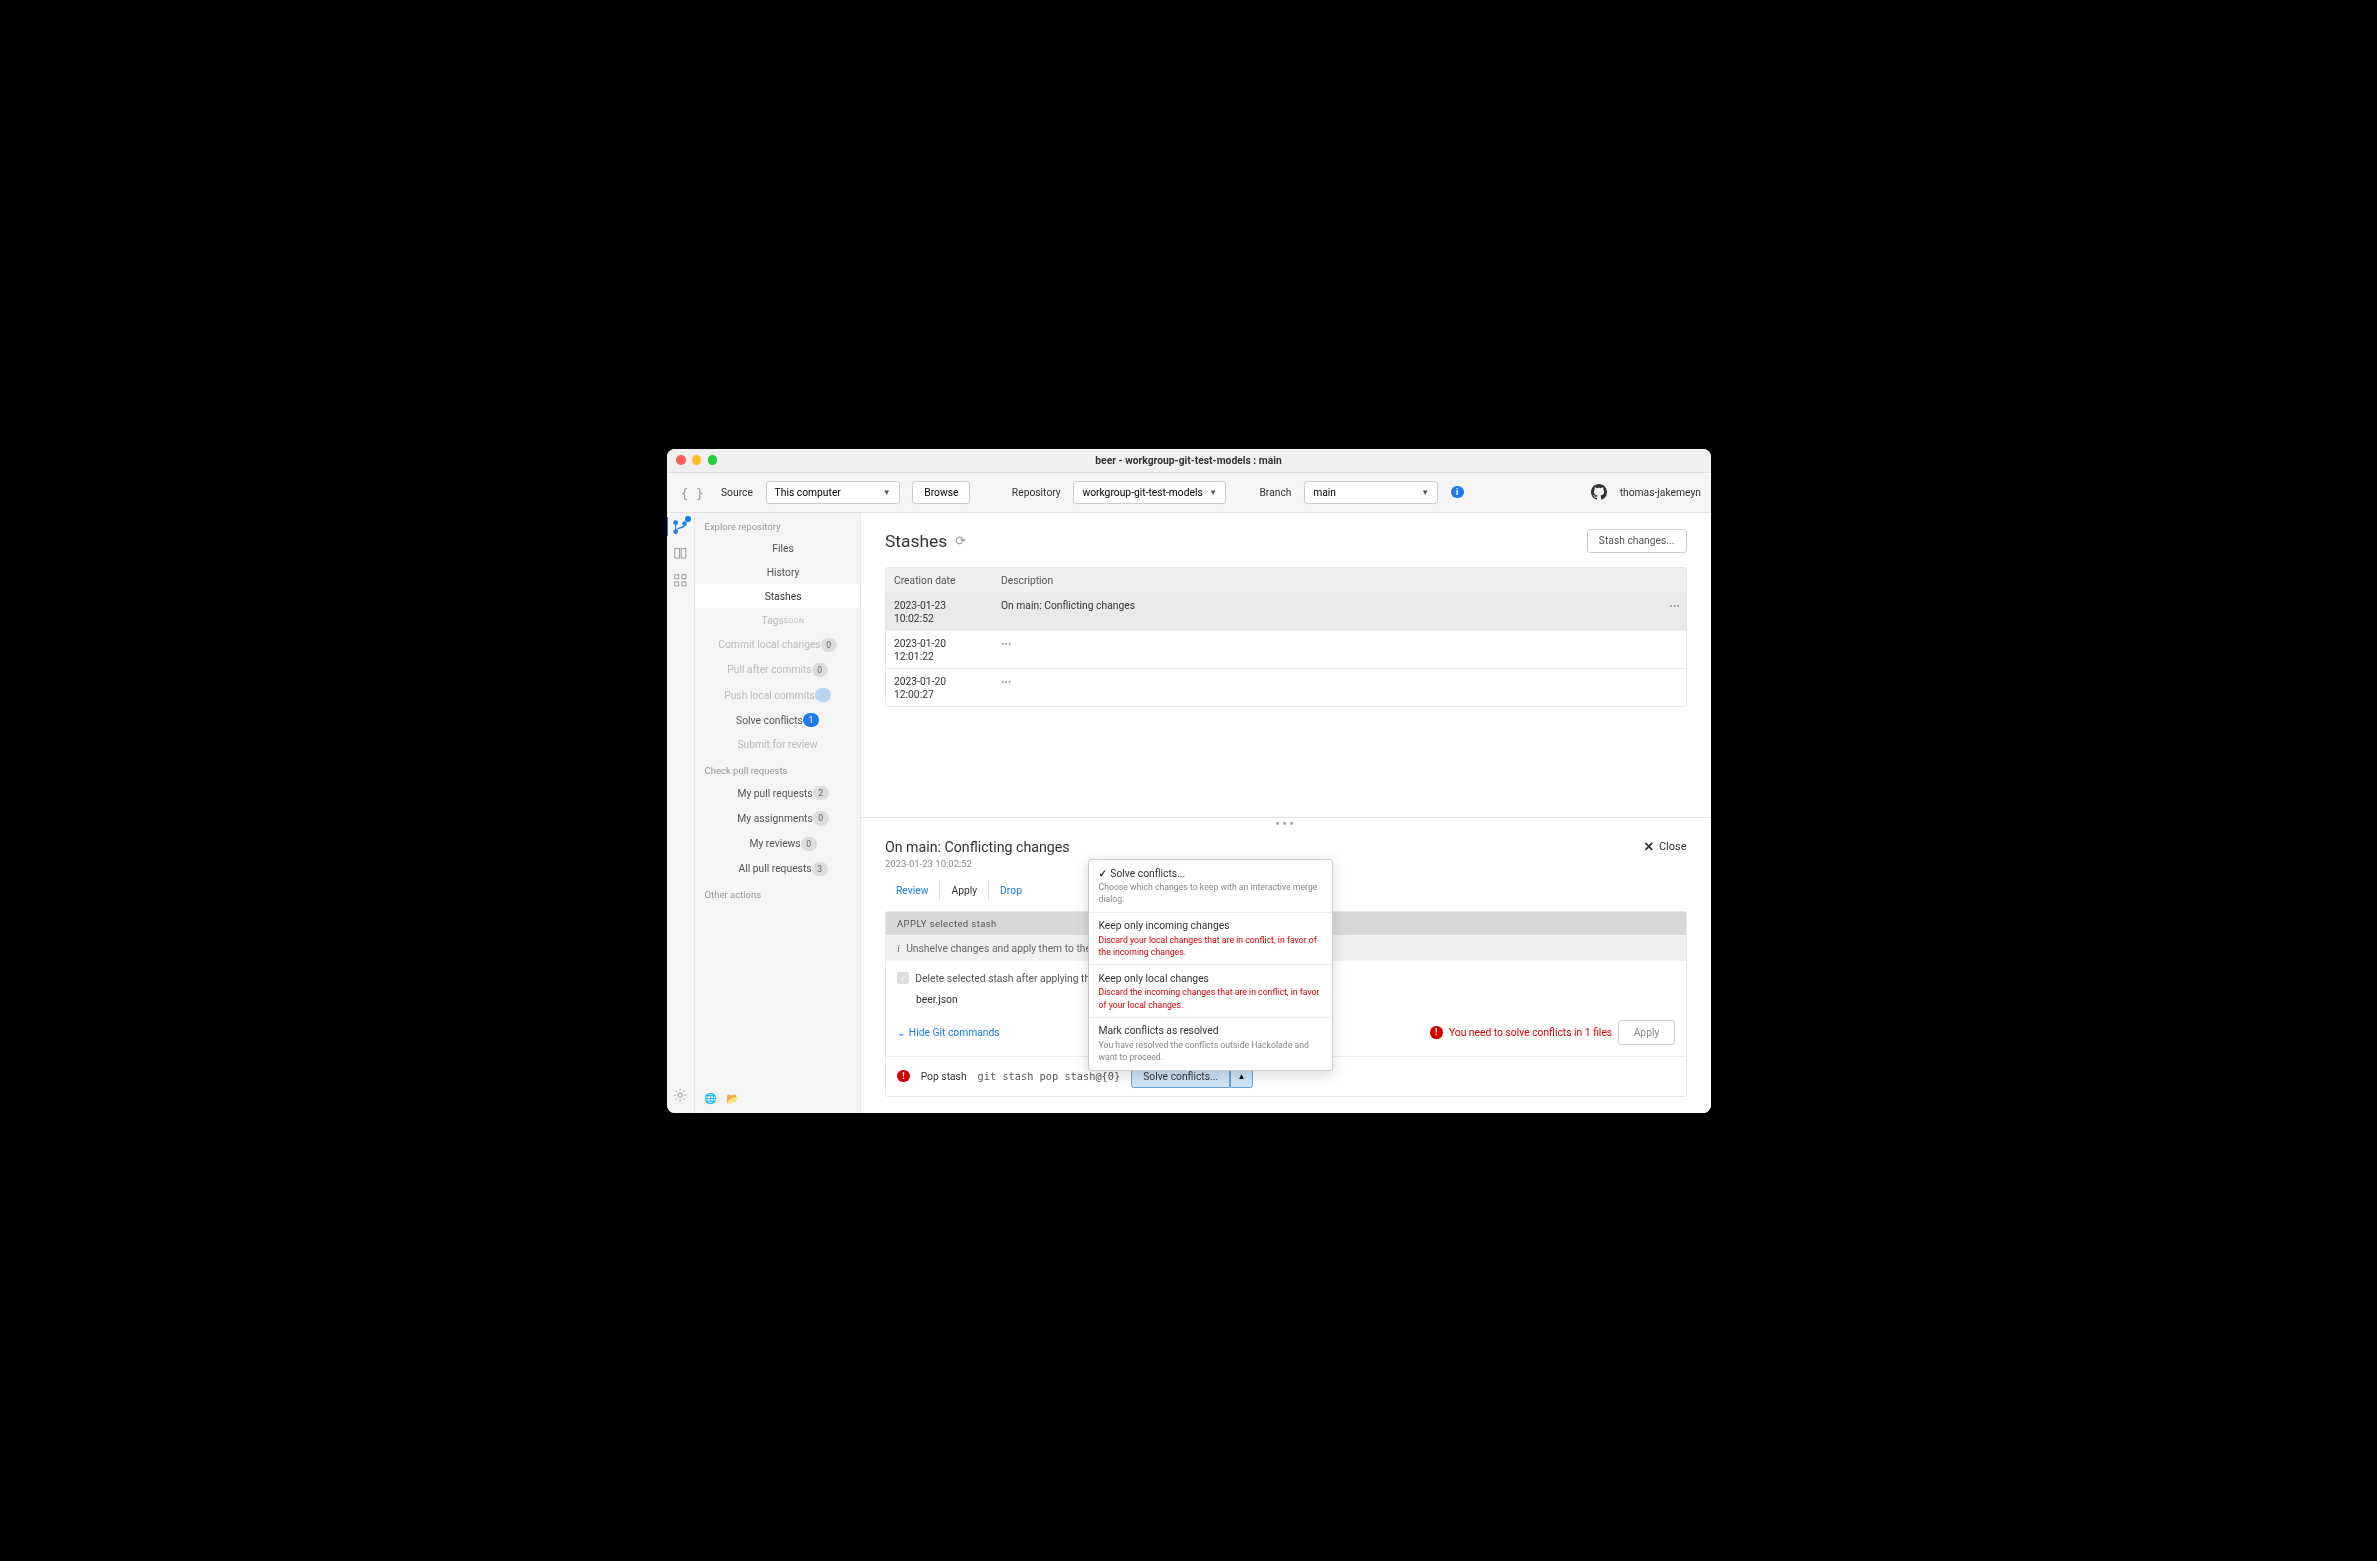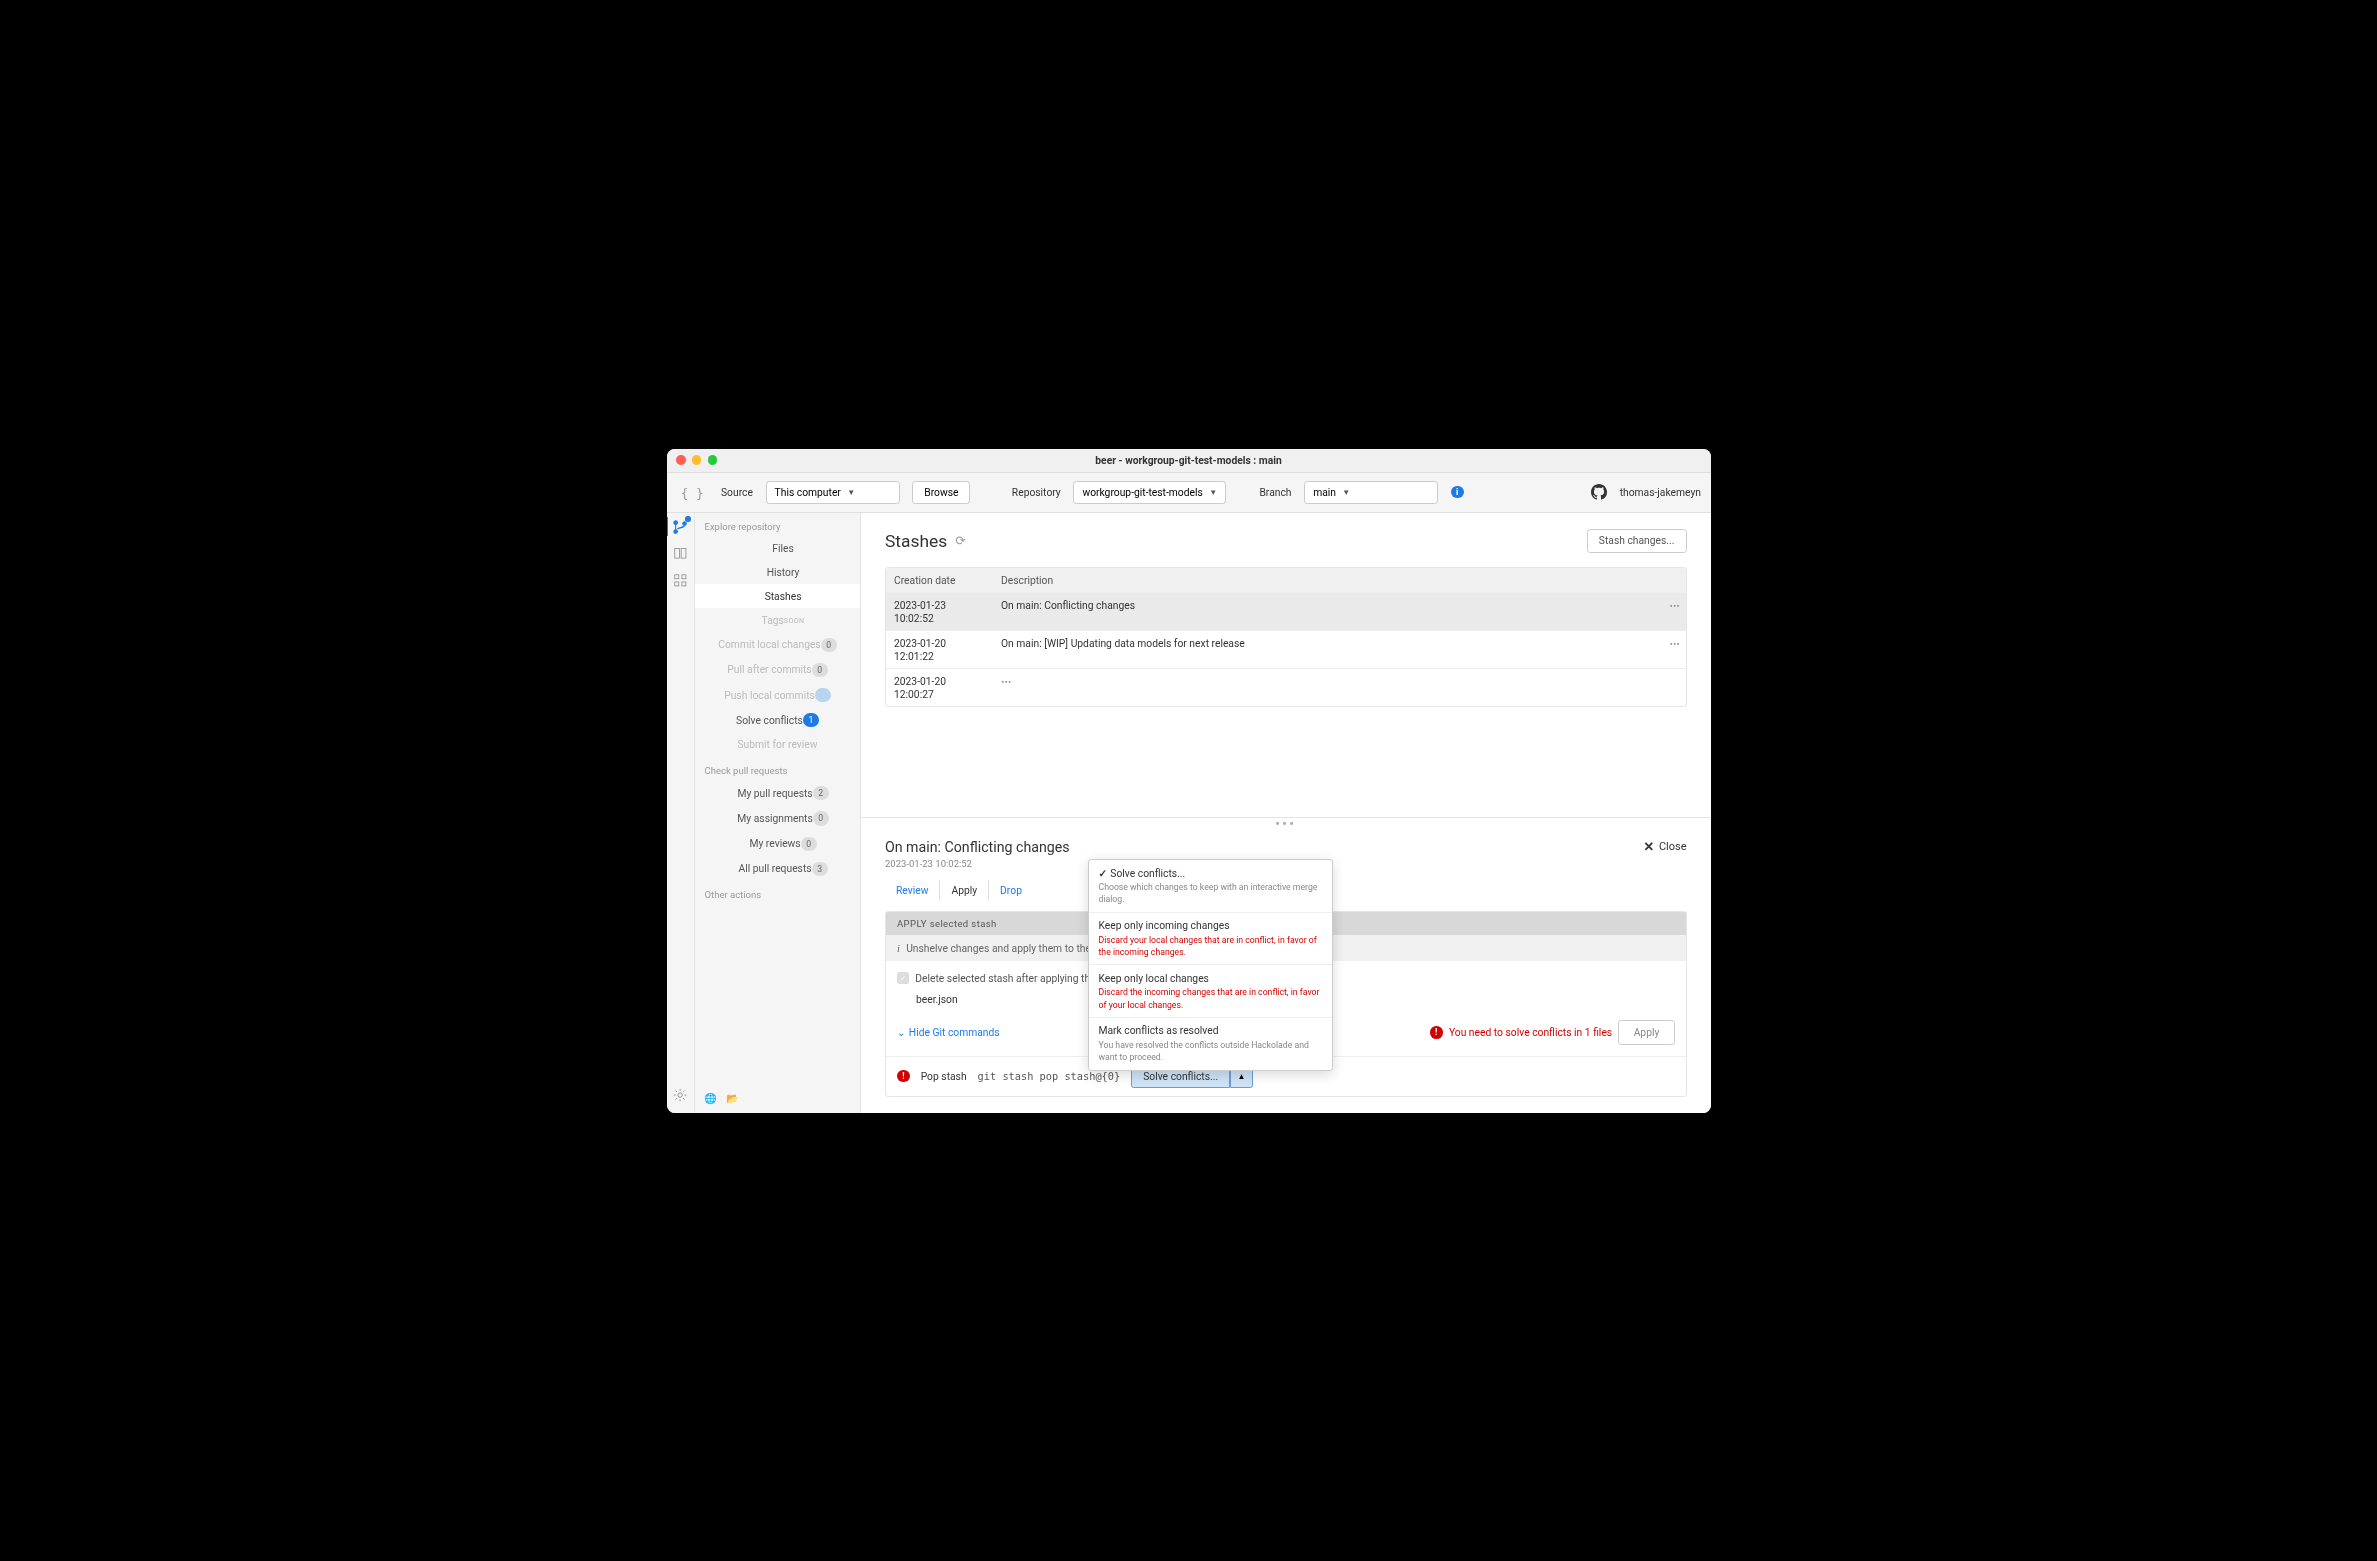--- a/index.html
+++ b/index.html
@@ -6,21 +6,21 @@
 body{background:#000;display:flex;align-items:center;justify-content:center;min-height:100vh;padding:24px}
 .window{width:1044px;height:664px;background:#f5f5f5;border-radius:8px;overflow:hidden;display:flex;flex-direction:column;box-shadow:0 8px 32px rgba(0,0,0,0.5)}
 .titlebar{height:24px;background:#f0f0f0;display:flex;align-items:center;padding:0 9.5px;border-bottom:0.8px solid #ddd;position:relative}
 .traffic{display:flex;gap:6.3px}
 .dot{width:9.5px;height:9.5px;border-radius:50%}
 .dot.r{background:#ff5f56}.dot.y{background:#ffbd2e}.dot.g{background:#27c93f}
 .title{position:absolute;left:50%;transform:translateX(-50%);font-size:10.3px;color:#333;font-weight:700}
 .toolbar{height:40px;background:#f5f5f5;display:flex;align-items:center;padding:0 9.5px;gap:12.7px;border-bottom:0.8px solid #e0e0e0}
 .braces{font-size:12.7px;color:#999;font-family:monospace;padding:0 4.7px}
 .tlabel{font-size:10.3px;color:#333}
-.select{background:#fff;border:0.8px solid #ccc;border-radius:3.2px;padding:4px 8px;font-size:10.3px;min-width:111px;display:flex;align-items:center;gap:6.3px}
+.select{background:#fff;border:0.8px solid #ccc;border-radius:3.2px;padding:4px 8px;font-size:10.3px;min-width:111px;display:flex;justify-content:space-between;align-items:center;gap:6.3px}
 .select.wide{min-width:134px}
 .btn{background:#fff;border:0.8px solid #ccc;border-radius:3.2px;padding:4px 11px;font-size:10.3px}
 .chev{font-size:8px;color:#555}
 .info{width:12.7px;height:12.7px;border-radius:50%;background:#1e7be6;color:#fff;display:flex;align-items:center;justify-content:center;font-size:8.7px;font-weight:700}
 .spacer{flex:1}
 .gh{width:16px;height:16px}
 .uname{font-size:10.3px;color:#333}
 .body{flex:1;display:flex;min-height:0}
 .rail{width:28.5px;background:#f5f5f5;border-right:0.8px solid #e5e5e5;display:flex;flex-direction:column;align-items:center;padding-top:6.3px;gap:11px}
 .railicon{width:16px;height:16px;color:#888;display:flex;align-items:center;justify-content:center}
@@ -230,21 +230,20 @@
       <div class="th col2">Description</div>
       <div class="th col3"></div>
      </div>
      <div class="trow sel">
       <div class="td col1">2023-01-23 10:02:52</div>
       <div class="td col2">On main: Conflicting changes</div>
       <div class="td col3">⋯</div>
      </div>
      <div class="trow">
       <div class="td col1">2023-01-20 12:01:22</div>
-      <div class="td col2">On main: [WIP] Updating data models for next release</div>
       <div class="td col3">⋯</div>
      </div>
      <div class="trow">
       <div class="td col1">2023-01-20 12:00:27</div>
       <div class="td col3">⋯</div>
      </div>
     </div>
    </div>
 
    <div class="divider">

